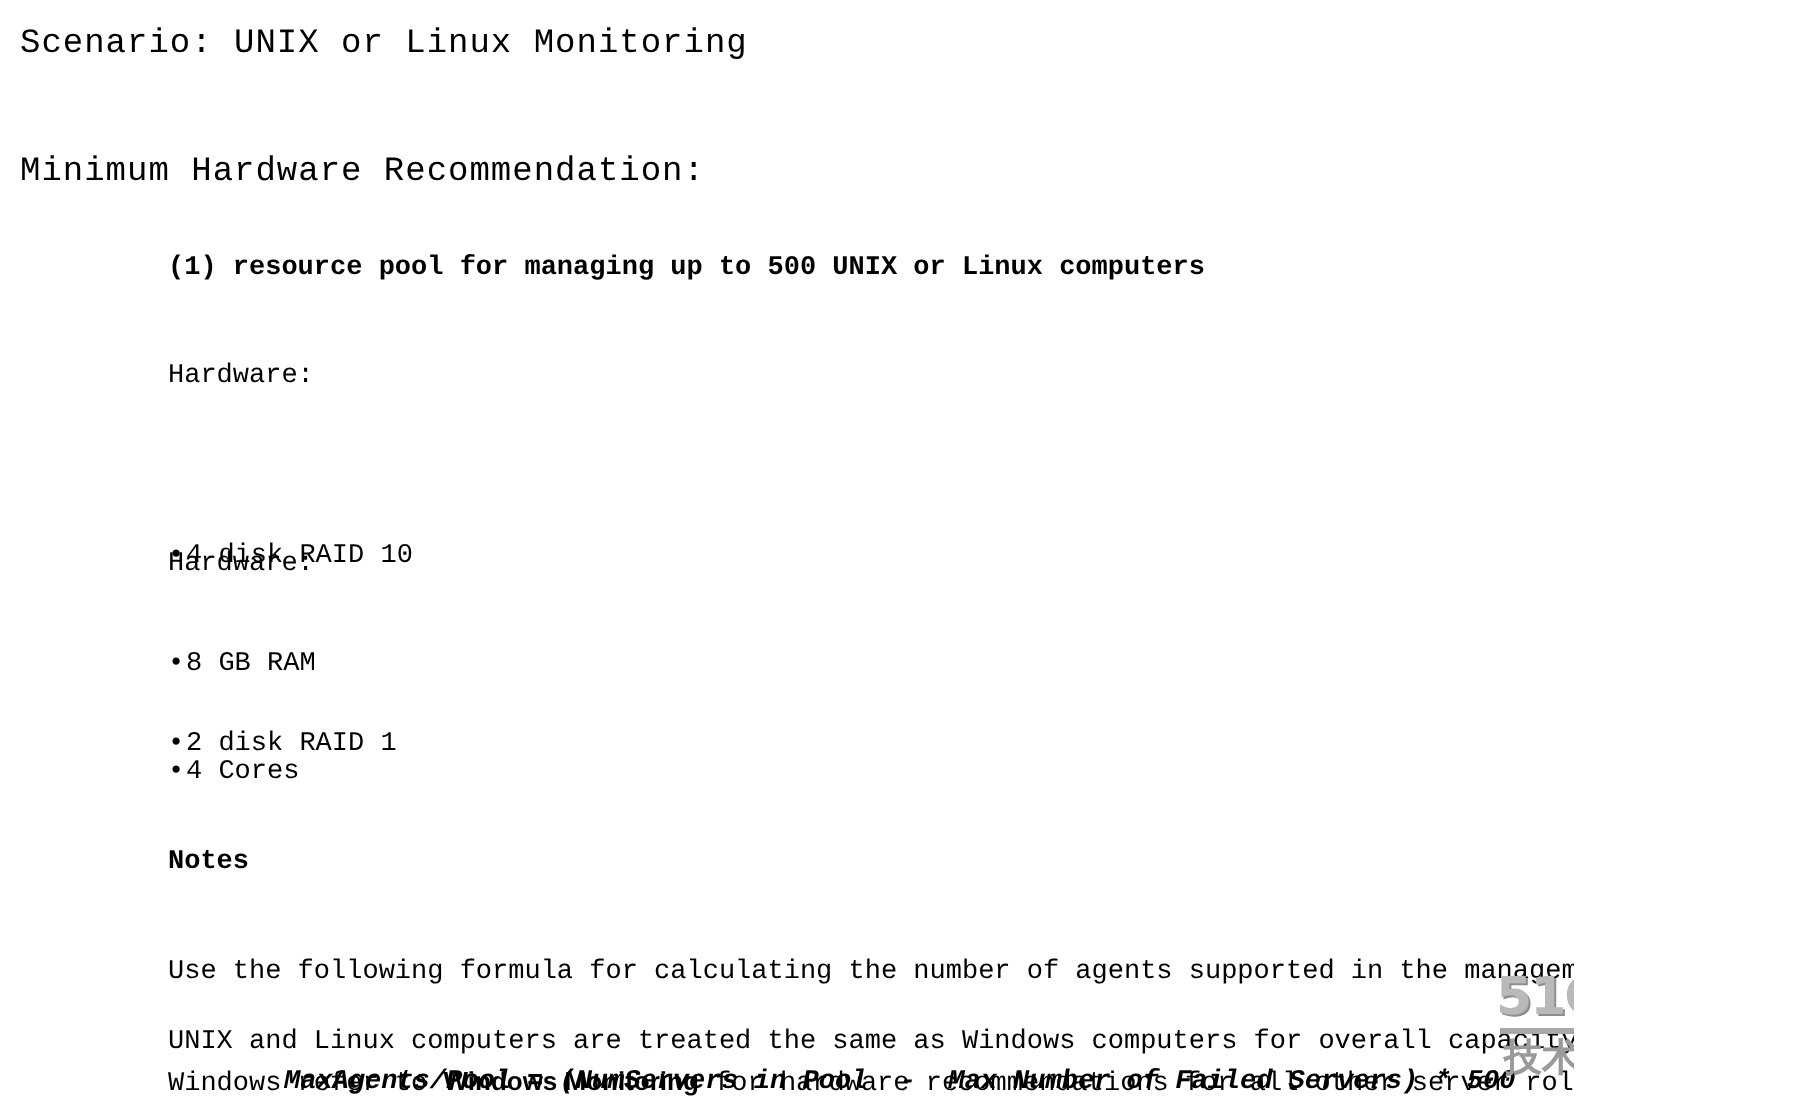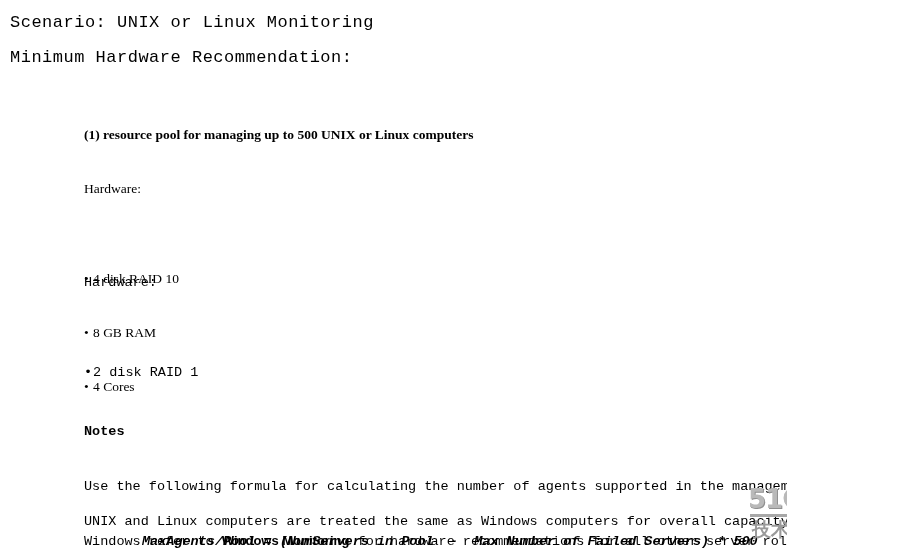--- a/index.html
+++ b/index.html
@@ -32,36 +32,36 @@
     left: 10px;
     top: 12px;
     font-size: 17px;
     line-height: 21px;
     letter-spacing: 0.5px;
     white-space: nowrap;
   }
   .section-heading {
     position: absolute;
     left: 10px;
-    top: 47px;
+    top: 76px;
     font-size: 17px;
     line-height: 21px;
     letter-spacing: 0.5px;
     white-space: nowrap;
   }
 
   
   .config-block {
     position: absolute;
     left: 84px;
     font-size: 13.5px;
     line-height: 18px;
     white-space: pre;
   }
-  #block-mgmt { top: 90px; font-family: Liberation Serif, serif; }
+  #block-mgmt { top: 90px; }
   #block-gw   { top: 238px; }
 
   .cfg-line { white-space: pre; }
   .cfg-bold { font-weight: bold; }
   .cfg-role-label { font-weight: bold; }
   .cfg-role-value { font-weight: bold; }
   .cfg-hw-label { font-weight: normal; }
 
   .hw-list {
     margin: 0;

